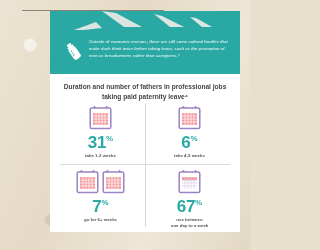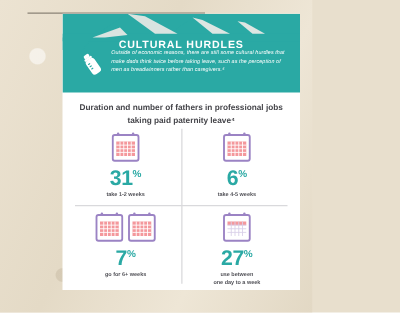--- a/index.html
+++ b/index.html
@@ -214,21 +214,20 @@
       <polygon points="140,6 152,16 162,16 146,7" fill="#dde6e2"></polygon>
     </svg>
 
     <svg id="shard-outer" viewBox="0 0 52 18" preserveAspectRatio="none">
       <polygon points="0,18 0,8 24,8 16,18" fill="#2aa9a4"></polygon>
       <polygon points="24,8 46,0 52,6 34,8" fill="#d9e4e0"></polygon>
     </svg>
 
     <div id="banner-inner">
 
-      <div id="banner-title">CULTURAL HURDLES</div>
 
       <svg id="bottle-icon" viewBox="0 0 22 22">
         <g transform="rotate(-35 11 11)">
           <rect x="8.6" y="1.2" width="4.8" height="3.0" rx="1.4" fill="#ffffff"></rect>
           <rect x="7.6" y="4.0" width="6.8" height="1.9" rx="0.9" fill="#ffffff"></rect>
           <rect x="7.0" y="5.6" width="8.0" height="13.2" rx="2.6" fill="#ffffff"></rect>
           <rect x="8.2" y="8.4" width="2.0" height="0.9" rx="0.45" fill="#2aa9a4"></rect>
           <rect x="8.2" y="10.6" width="2.0" height="0.9" rx="0.45" fill="#2aa9a4"></rect>
           <rect x="8.2" y="12.8" width="2.0" height="0.9" rx="0.45" fill="#2aa9a4"></rect>
         </g>
@@ -337,18 +336,18 @@
             <line x1="4.0" y1="11.1" x2="19.0" y2="11.1"></line>
             <line x1="4.0" y1="14.0" x2="19.0" y2="14.0"></line>
             <line x1="4.0" y1="16.9" x2="19.0" y2="16.9"></line>
             <line x1="7.0" y1="8.2" x2="7.0" y2="19.8"></line>
             <line x1="10.0" y1="8.2" x2="10.0" y2="19.8"></line>
             <line x1="13.0" y1="8.2" x2="13.0" y2="19.8"></line>
             <line x1="16.0" y1="8.2" x2="16.0" y2="19.8"></line>
           </g>
         </svg>
       </div>
-      <div class="stat-value"><span>27</span><span class="pct">%</span></div>
+      <div class="stat-value"><span>67</span><span class="pct">%</span></div>
       <div class="stat-caption"><span>use between</span><br><span>one day to a week</span></div>
     </div>
 
   </div>
 </div>
 
 </body></html>

